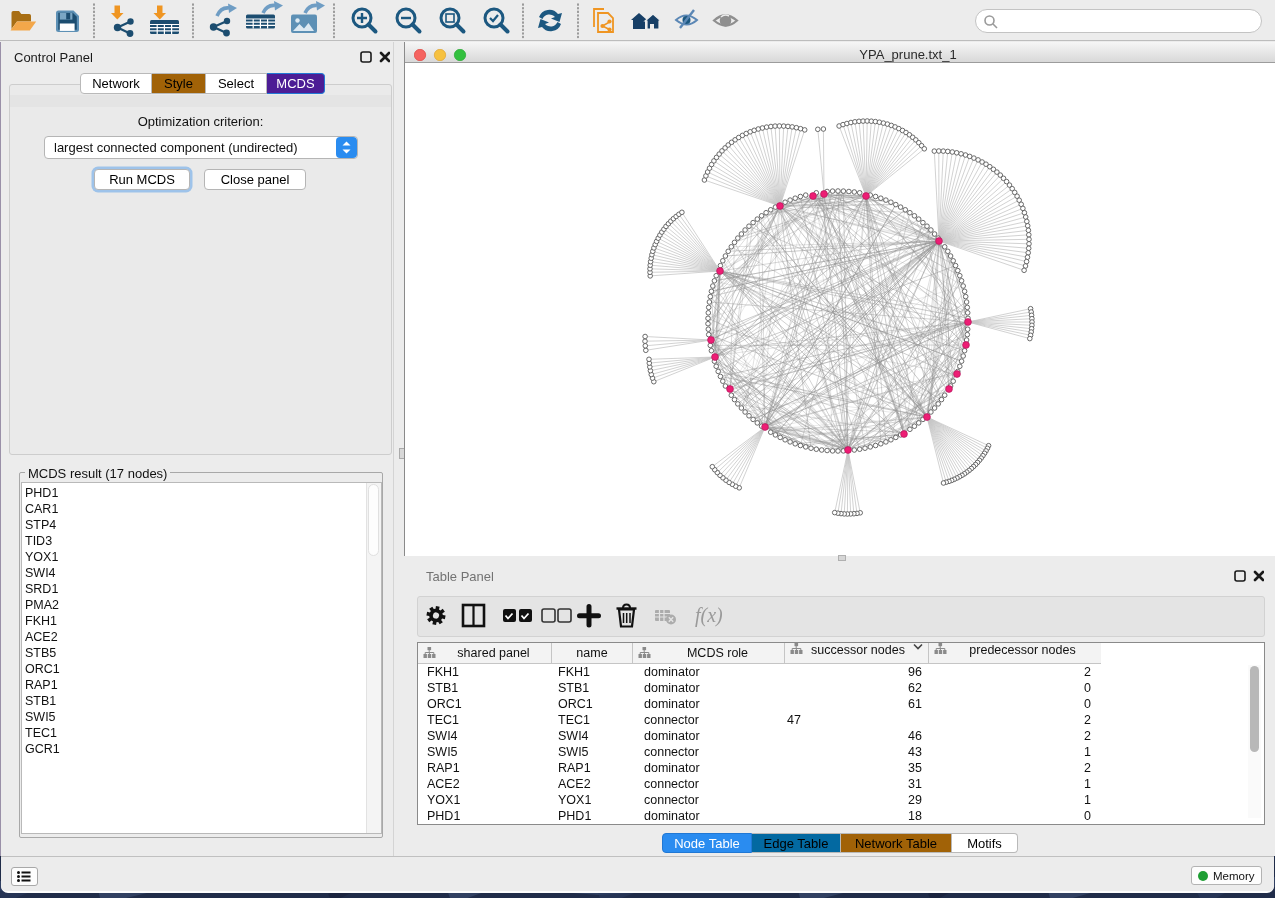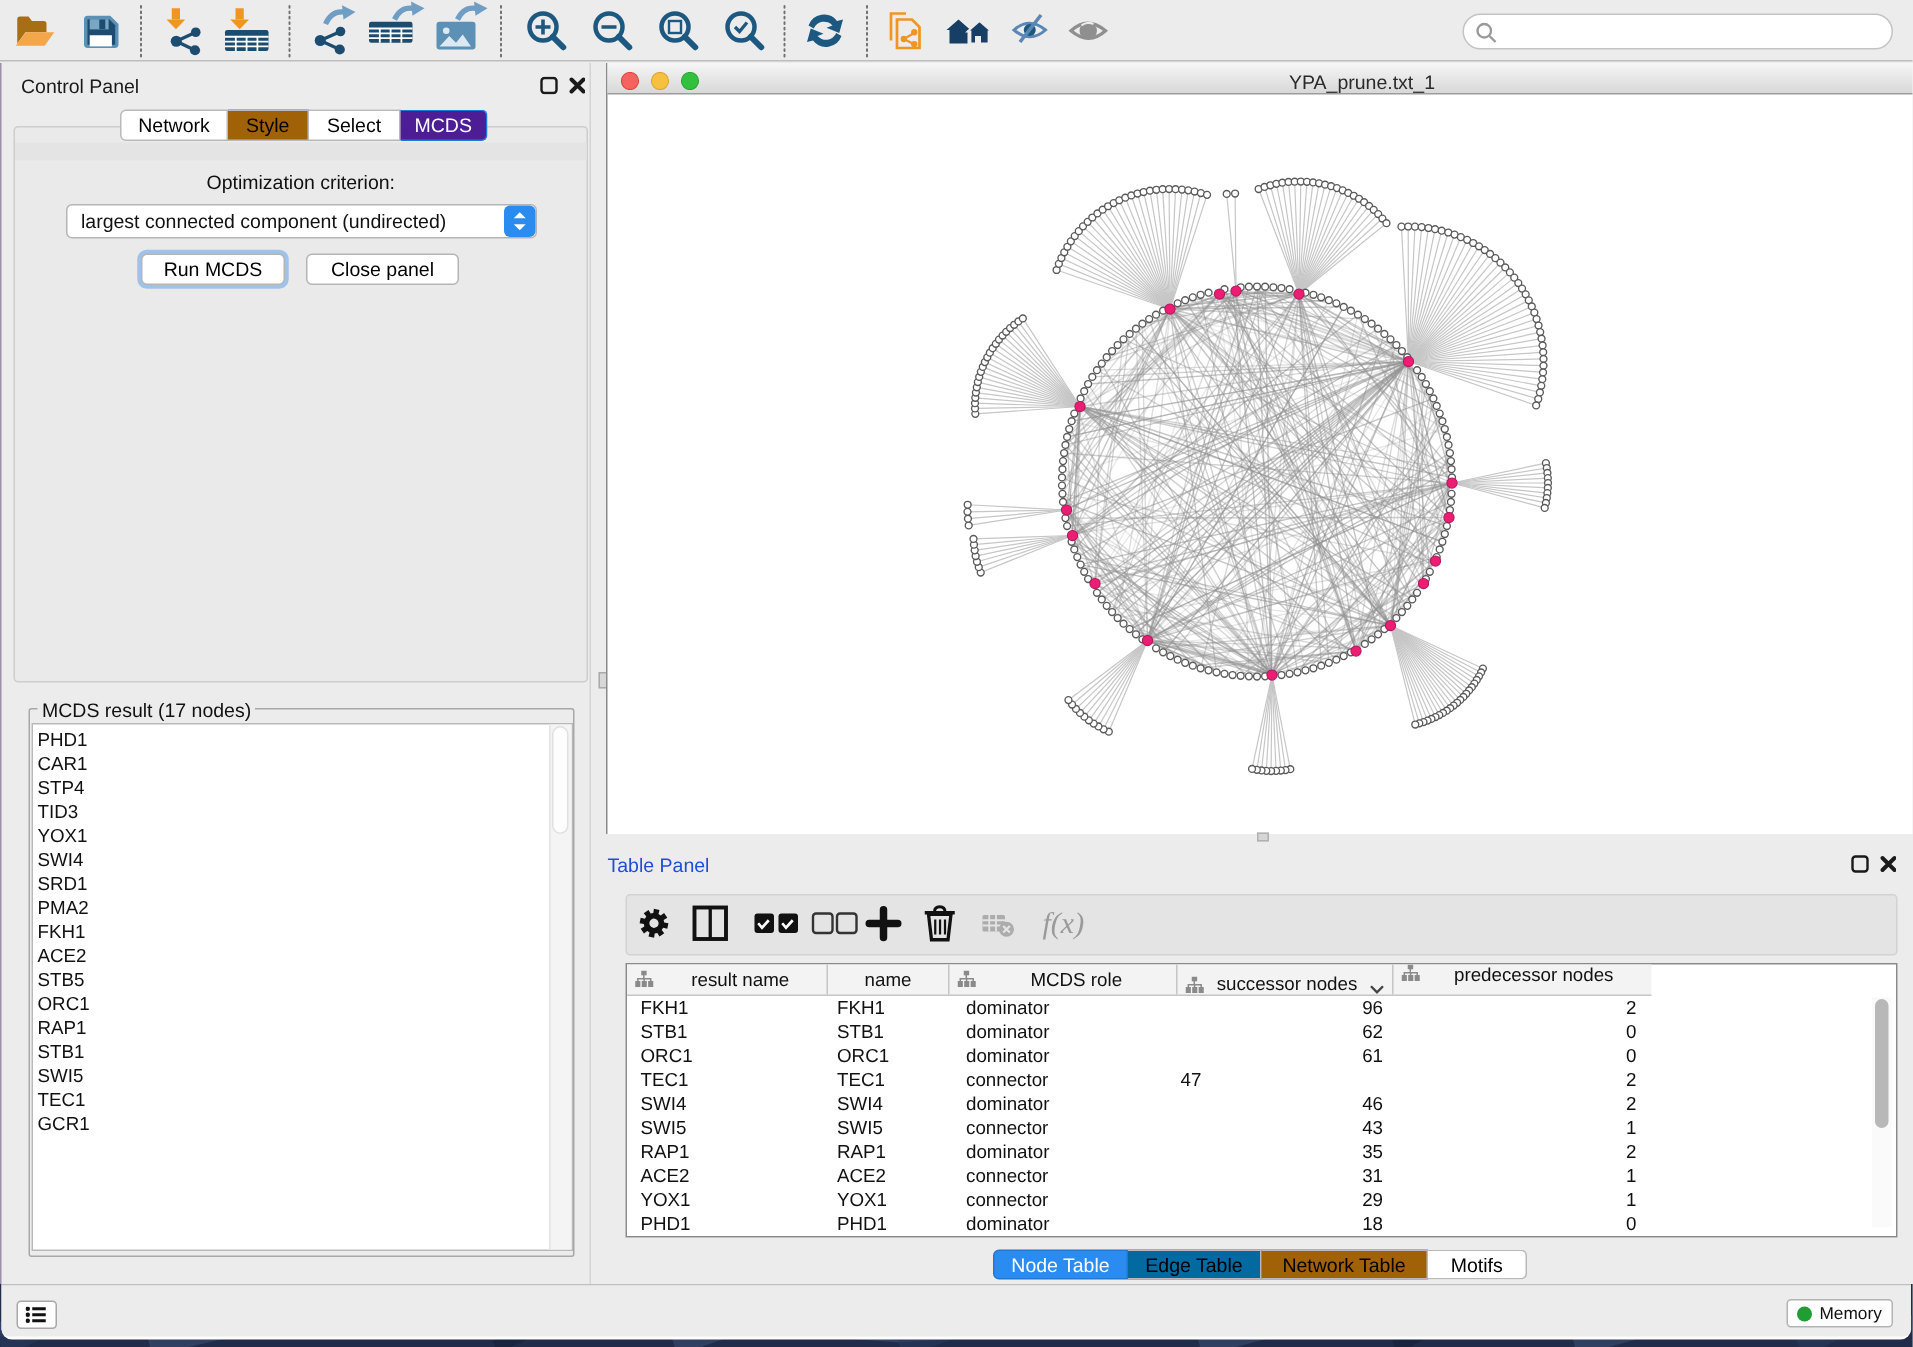--- a/index.html
+++ b/index.html
@@ -1028,21 +1028,21 @@
 <circle cx="355.0" cy="364.0" r="3.4"></circle>
 <circle cx="320.0" cy="326.0" r="3.4"></circle>
 <circle cx="305.0" cy="294.0" r="3.4"></circle>
 <circle cx="301.0" cy="277.0" r="3.4"></circle>
 <circle cx="310.0" cy="208.0" r="3.4"></circle>
 </g>
 </svg>
 <div class="abs" style="left:838px;top:555px;width:8px;height:6px;background:#d6d6d6;border:1px solid #b0b0b0"></div>
 
 <div class="abs" style="left:410px;top:563px;width:865px;height:294px;background:#ececec"></div>
-<div class="abs" style="left:405px;top:569px;font-size:13px;color:#1d4ed8">Table Panel</div>
+<div class="abs" style="left:426px;top:569px;font-size:13px;color:#737373">Table Panel</div>
 <svg class="abs" style="left:1234px;top:570px" width="30" height="12" viewBox="0 0 30 12">
  <rect x="1" y="1" width="10" height="10" rx="2" fill="none" stroke="#1a1a1a" stroke-width="1.6"></rect>
  <path d="M21 2 L29 10 M29 2 L21 10" stroke="#1a1a1a" stroke-width="2.6" stroke-linecap="round"></path>
 </svg>
 
 <div class="abs" style="left:417px;top:596px;width:848px;height:41px;background:#e4e4e4;border:1px solid #d2d2d2;border-radius:3px"></div>
 <svg class="abs" style="left:417px;top:596px" width="330" height="41" viewBox="0 0 330 41">
 
  <g transform="translate(19,19.5) rotate(11)">
   <path d="M9.41 -1.91 L9.41 1.91 L6.57 1.75 L5.88 3.41 L8.00 5.30 L5.30 8.00 L3.41 5.88 L1.75 6.57 L1.91 9.41 L-1.91 9.41 L-1.75 6.57 L-3.41 5.88 L-5.30 8.00 L-8.00 5.30 L-5.88 3.41 L-6.57 1.75 L-9.41 1.91 L-9.41 -1.91 L-6.57 -1.75 L-5.88 -3.41 L-8.00 -5.30 L-5.30 -8.00 L-3.41 -5.88 L-1.75 -6.57 L-1.91 -9.41 L1.91 -9.41 L1.75 -6.57 L3.41 -5.88 L5.30 -8.00 L8.00 -5.30 L5.88 -3.41 L6.57 -1.75 Z" fill="#111"></path>
@@ -1088,38 +1088,38 @@
  <div style="width:134px;border-right:1px solid #c5c5c5;display:flex;align-items:center">
       <span style="margin-left:5px;height:12px"><svg width="13" height="12" viewBox="0 0 13 12">
           <g fill="#8a8a8a">
             <rect x="4.5" y="0" width="3.6" height="3.2"></rect>
             <rect x="0.5" y="7" width="3.4" height="4"></rect>
             <rect x="4.8" y="7" width="3.4" height="4"></rect>
             <rect x="9.1" y="7" width="3.4" height="4"></rect>
             <path d="M6.2 3v2M2.2 7V5.5h8.6V7M6.4 5v2" stroke="#8a8a8a" fill="none"></path>
           </g>
         </svg></span>
-      <span style="margin:0 auto">result name</span>
+      <span style="margin:0 auto">shared panel</span>
     </div>
  <div style="width:81px;border-right:1px solid #c5c5c5;display:flex;align-items:center">
       <span style="margin:0 auto">name</span>
     </div>
  <div style="width:152px;border-right:1px solid #c5c5c5;display:flex;align-items:center">
       <span style="margin-left:5px;height:12px"><svg width="13" height="12" viewBox="0 0 13 12">
           <g fill="#8a8a8a">
             <rect x="4.5" y="0" width="3.6" height="3.2"></rect>
             <rect x="0.5" y="7" width="3.4" height="4"></rect>
             <rect x="4.8" y="7" width="3.4" height="4"></rect>
             <rect x="9.1" y="7" width="3.4" height="4"></rect>
             <path d="M6.2 3v2M2.2 7V5.5h8.6V7M6.4 5v2" stroke="#8a8a8a" fill="none"></path>
           </g>
         </svg></span>
       <span style="margin:0 auto">MCDS role</span>
     </div>
- <div style="width:144px;border-right:1px solid #c5c5c5;display:flex;align-items:flex-end">
+ <div style="width:144px;border-right:1px solid #c5c5c5;display:flex;align-items:flex-start">
       <span style="margin-left:5px;height:12px"><svg width="13" height="12" viewBox="0 0 13 12">
           <g fill="#8a8a8a">
             <rect x="4.5" y="0" width="3.6" height="3.2"></rect>
             <rect x="0.5" y="7" width="3.4" height="4"></rect>
             <rect x="4.8" y="7" width="3.4" height="4"></rect>
             <rect x="9.1" y="7" width="3.4" height="4"></rect>
             <path d="M6.2 3v2M2.2 7V5.5h8.6V7M6.4 5v2" stroke="#8a8a8a" fill="none"></path>
           </g>
         </svg></span>
       <span style="margin:0 auto">successor nodes</span>

